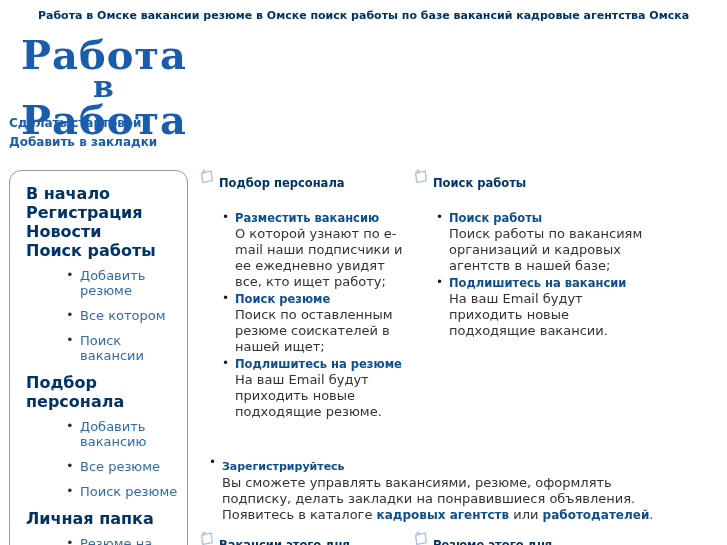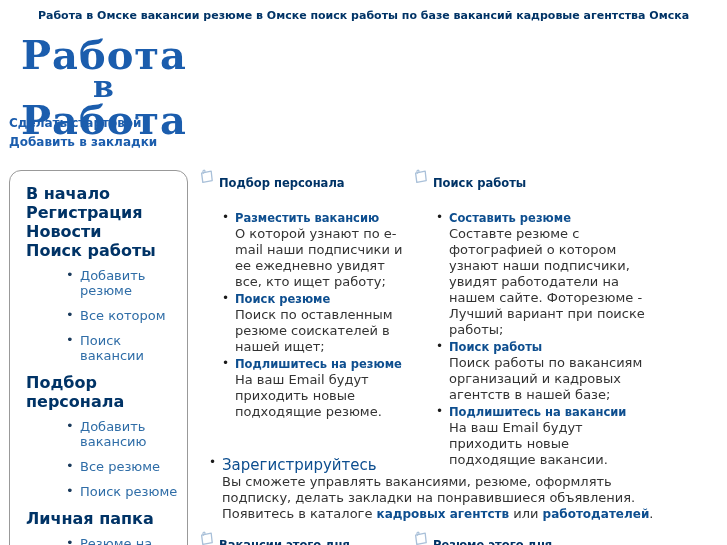--- a/index.html
+++ b/index.html
@@ -68,21 +68,21 @@
     content:"•"; position:absolute; left:0; top:0; color:#1a1a1a; font-size:12px;
   }
   .item-link { display:block; font-size:11.5px; font-weight:bold; color:#0d4e8f; line-height:16px; }
   .item-text { font-size:13px; color:#333333; line-height:16px; margin-bottom:0; }
 
   
   .register {
     position:absolute; top:455px; left:222px; width:445px;
   }
   .register .bullet { position:absolute; left:-13px; top:0; color:#1a1a1a; font-size:12px; }
-  .register-link { font-size:15px; font-weight:normal; color:#0d4e8f; line-height:16px; }
+  .register-link { font-size:11px; font-weight:bold; color:#0d4e8f; line-height:16px; }
   .register-text { font-size:13px; color:#333333; line-height:16px; }
   .register-text b a, .register-text .inline-link {
     font-size:12px; font-weight:bold; color:#0d4e8f;
   }
 
   
   .bottom-row { position:absolute; top:530px; left:196px; width:531px; display:flex; }
   .bottom-sec { display:flex; width:214px; }
   .bottom-sec.right { width:245px; }
 </style>
@@ -154,24 +154,20 @@
   <div class="col right">
     <div class="col-header">
       <svg class="note-icon" width="17" height="17" viewBox="0 0 17 17">
         <path d="M3.6 5.2 L13.2 3.2 L14.2 12.6 L4.8 14.4 Z" fill="none" stroke="#a9c0d9" stroke-width="1.3" stroke-linejoin="round"></path>
         <path d="M5.4 5.1 C3.6 1.8 7.6 1.2 6.9 3.9" fill="none" stroke="#a9c0d9" stroke-width="1.2" stroke-linecap="round"></path>
       </svg>
       <a class="col-title">Поиск работы</a>
     </div>
     <ul class="items">
       <li>
-        <a class="item-link">Составить резюме</a>
-        <div class="item-text">Составте резюме с фотографией о котором узнают наши подписчики, увидят работодатели на нашем сайте. Фоторезюме - Лучший вариант при поиске работы;</div>
-      </li>
-      <li>
         <a class="item-link">Поиск работы</a>
         <div class="item-text">Поиск работы по вакансиям организаций и кадровых агентств в нашей базе;</div>
       </li>
       <li>
         <a class="item-link">Подлишитесь на вакансии</a>
         <div class="item-text">На ваш Email будут приходить новые подходящие вакансии.</div>
       </li>
     </ul>
   </div>
 </div>

